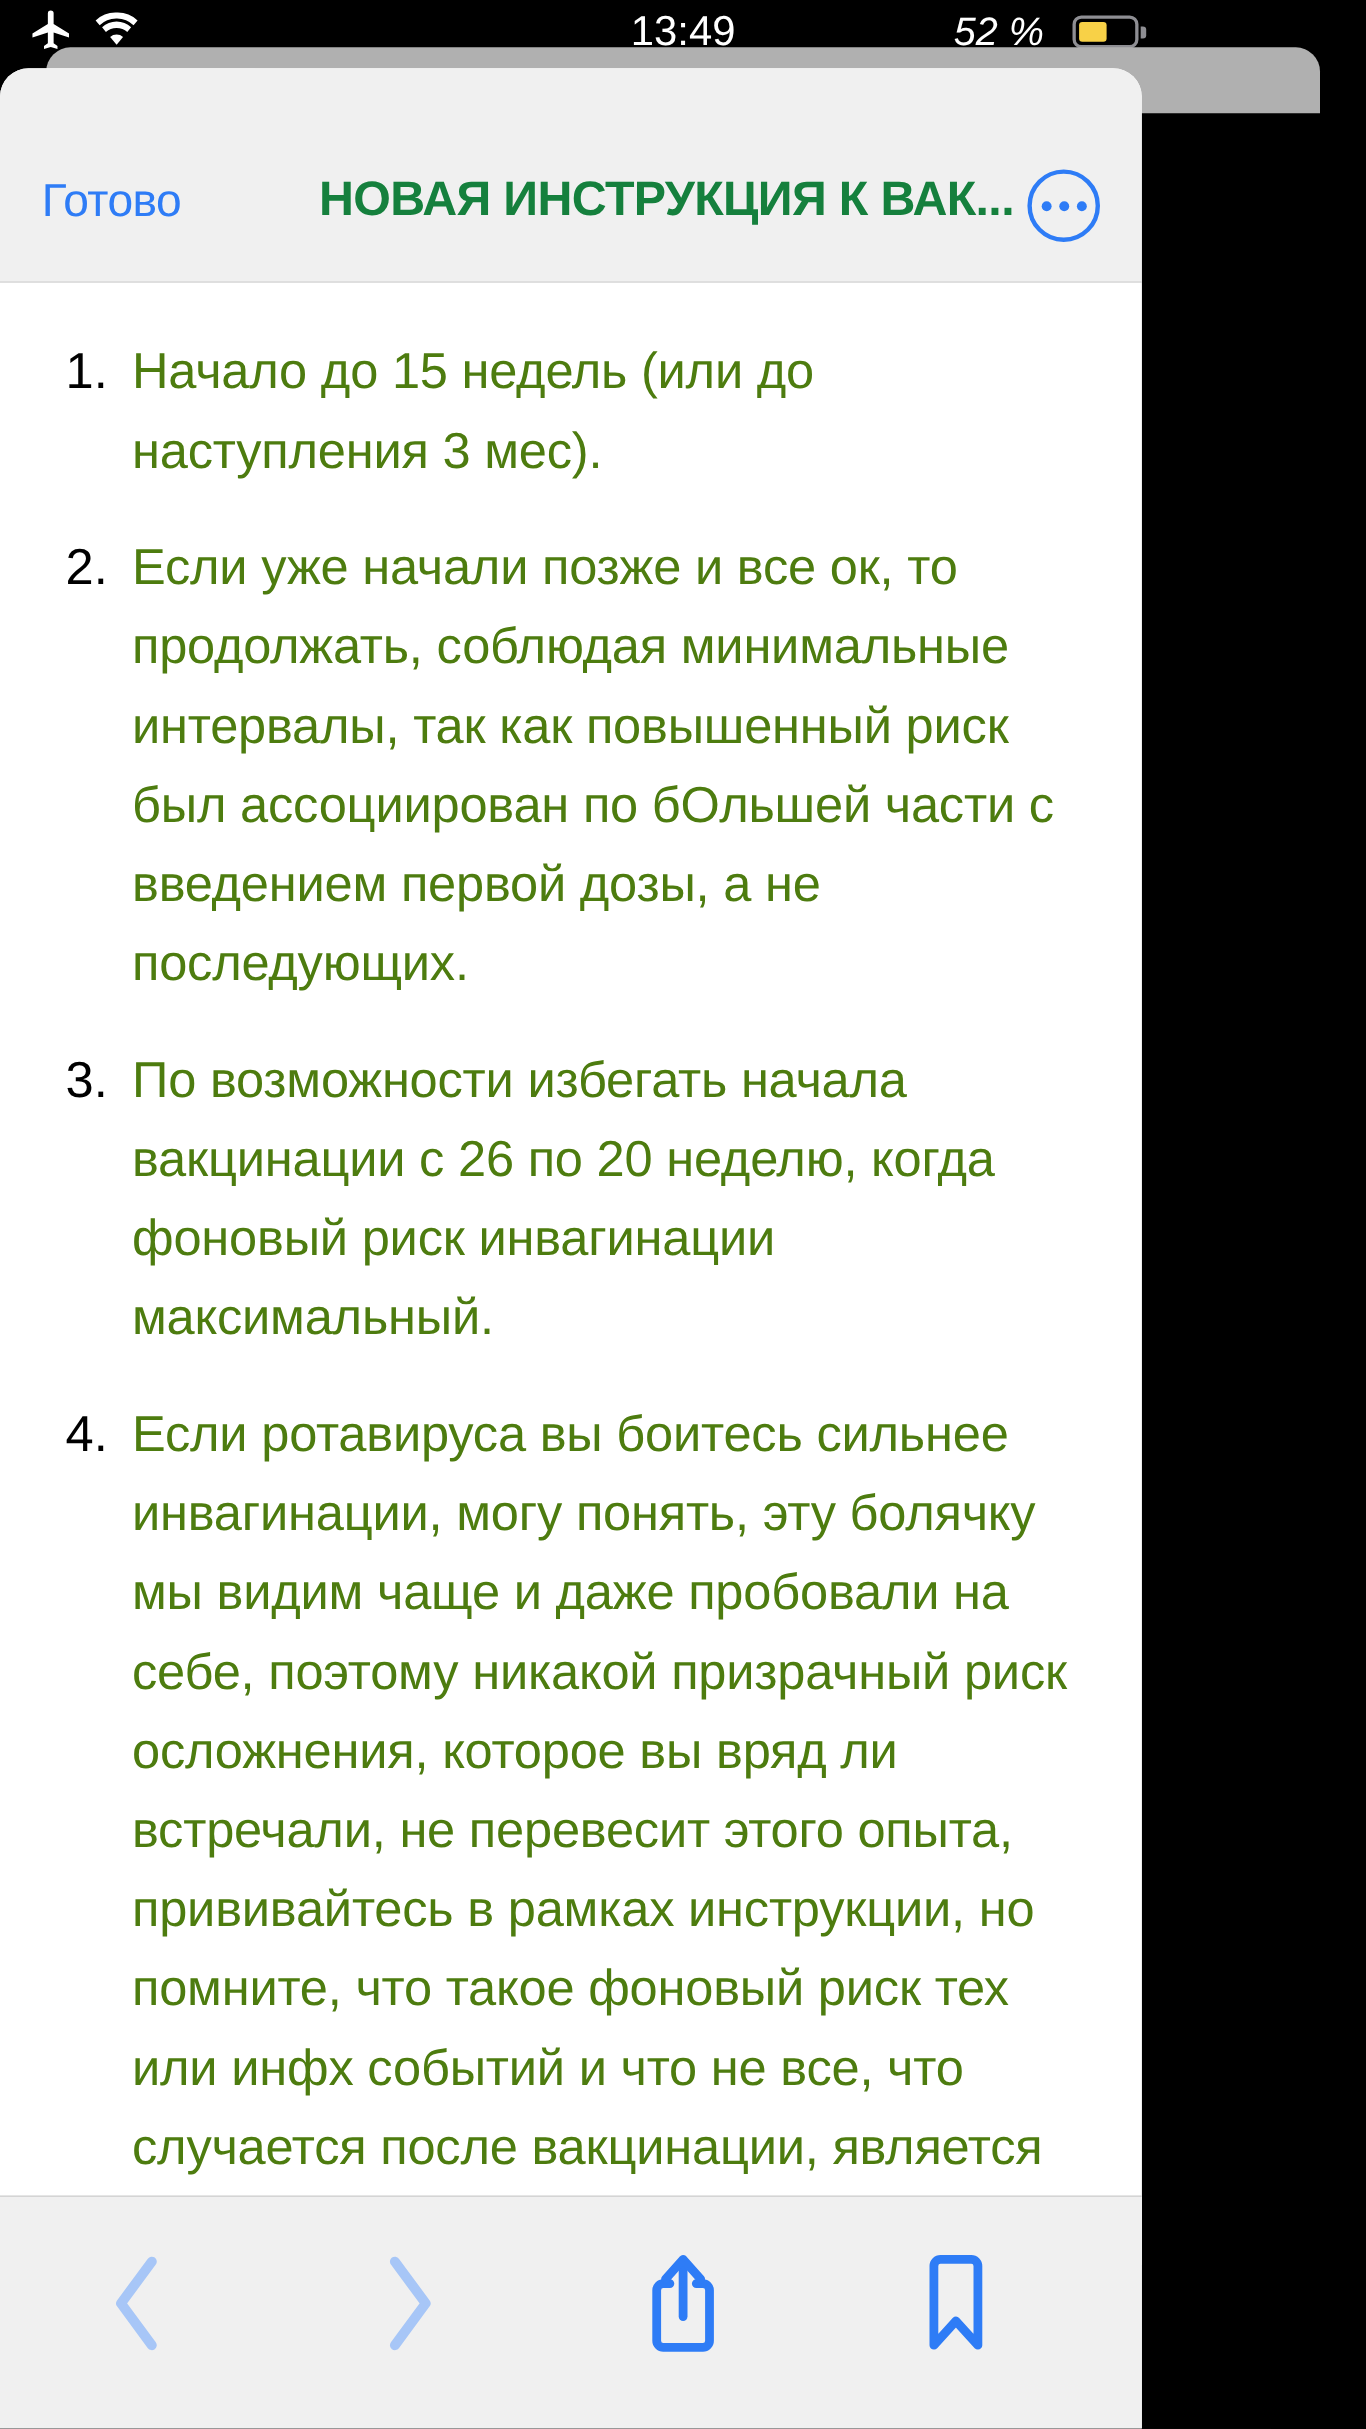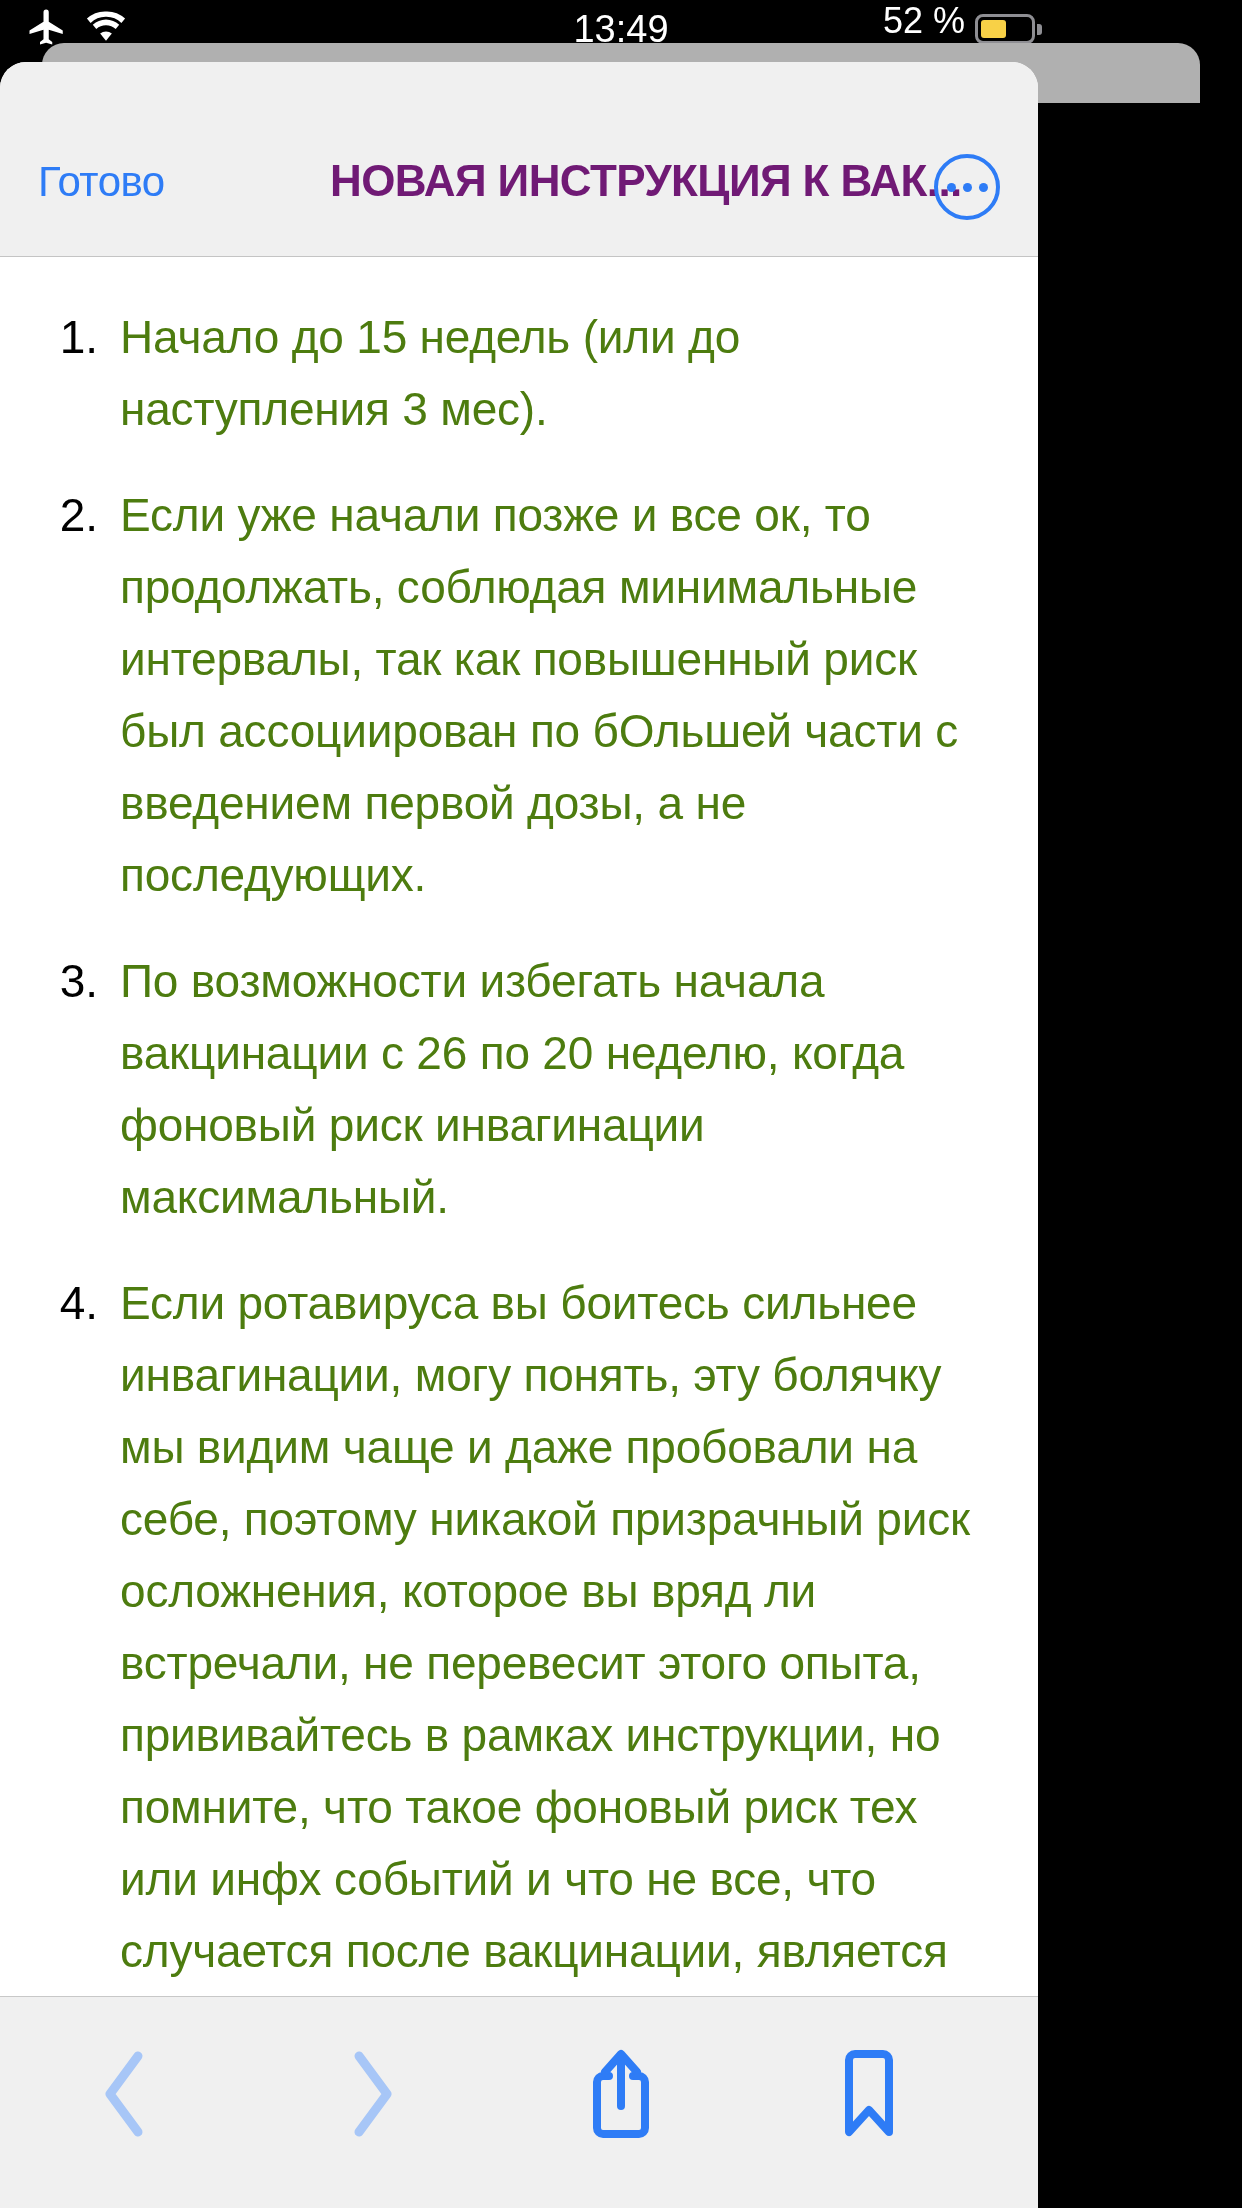--- a/index.html
+++ b/index.html
@@ -52,21 +52,23 @@
     font-weight: 400;
     letter-spacing: 0px;
     color: #ffffff;
     font-family: "Liberation Sans", sans-serif;
   }
   .status-right {
     position: absolute;
     right: 22px; top: 0;
     height: 58px;
     display: flex;
-    gap: 10px;
+    align-items: center;
+    gap: 26px;
+    font-style: italic;
   }
   #battery-percent {
     font-size: 36px;
     color: #ffffff;
     font-family: "Liberation Sans", sans-serif;
     letter-spacing: 0px;
   }
   .battery-shell {
     position: relative;
     width: 60px;
@@ -130,26 +132,25 @@
     letter-spacing: -0.5px;
     cursor: pointer;
   }
   #nav-title {
     position: absolute;
     left: 290px;
     top: 94px;
     width: 740px;
     font-size: 44px;
     font-weight: bold;
-    color: #701a75;
+    color: #15803d;
     font-family: "Liberation Sans", sans-serif;
     letter-spacing: -0.6px;
     white-space: nowrap;
     overflow: hidden;
-    margin-left: 40px;
   }
   #more-button {
     position: absolute;
     right: 38px;
     top: 92px;
     width: 66px;
     height: 66px;
     border: 4px solid #2e7cf6;
     border-radius: 50%;
     box-sizing: border-box;

